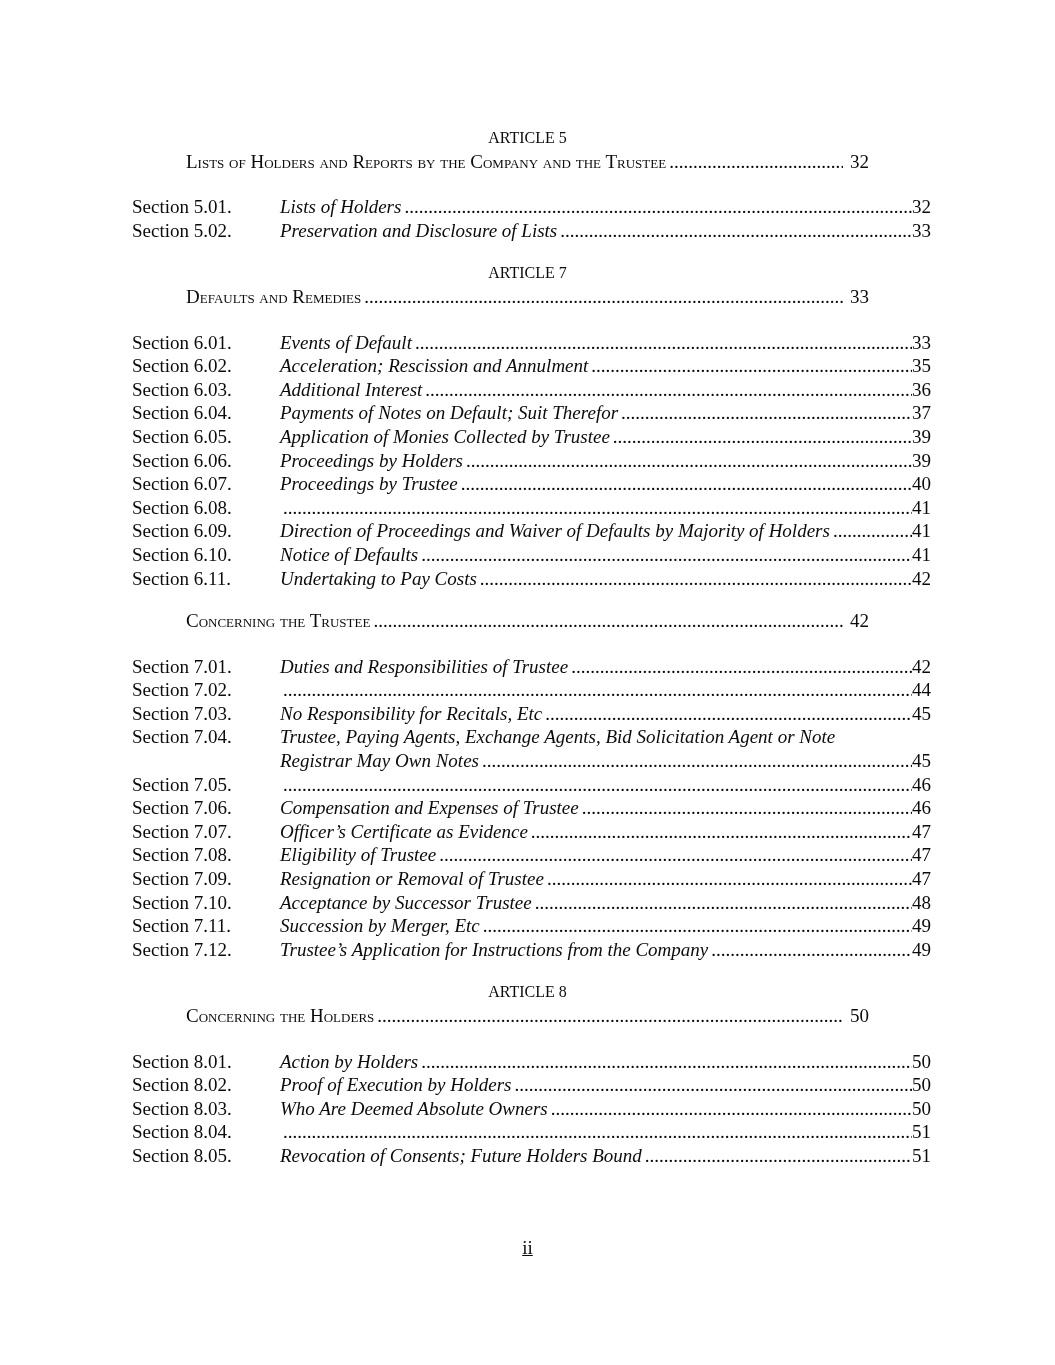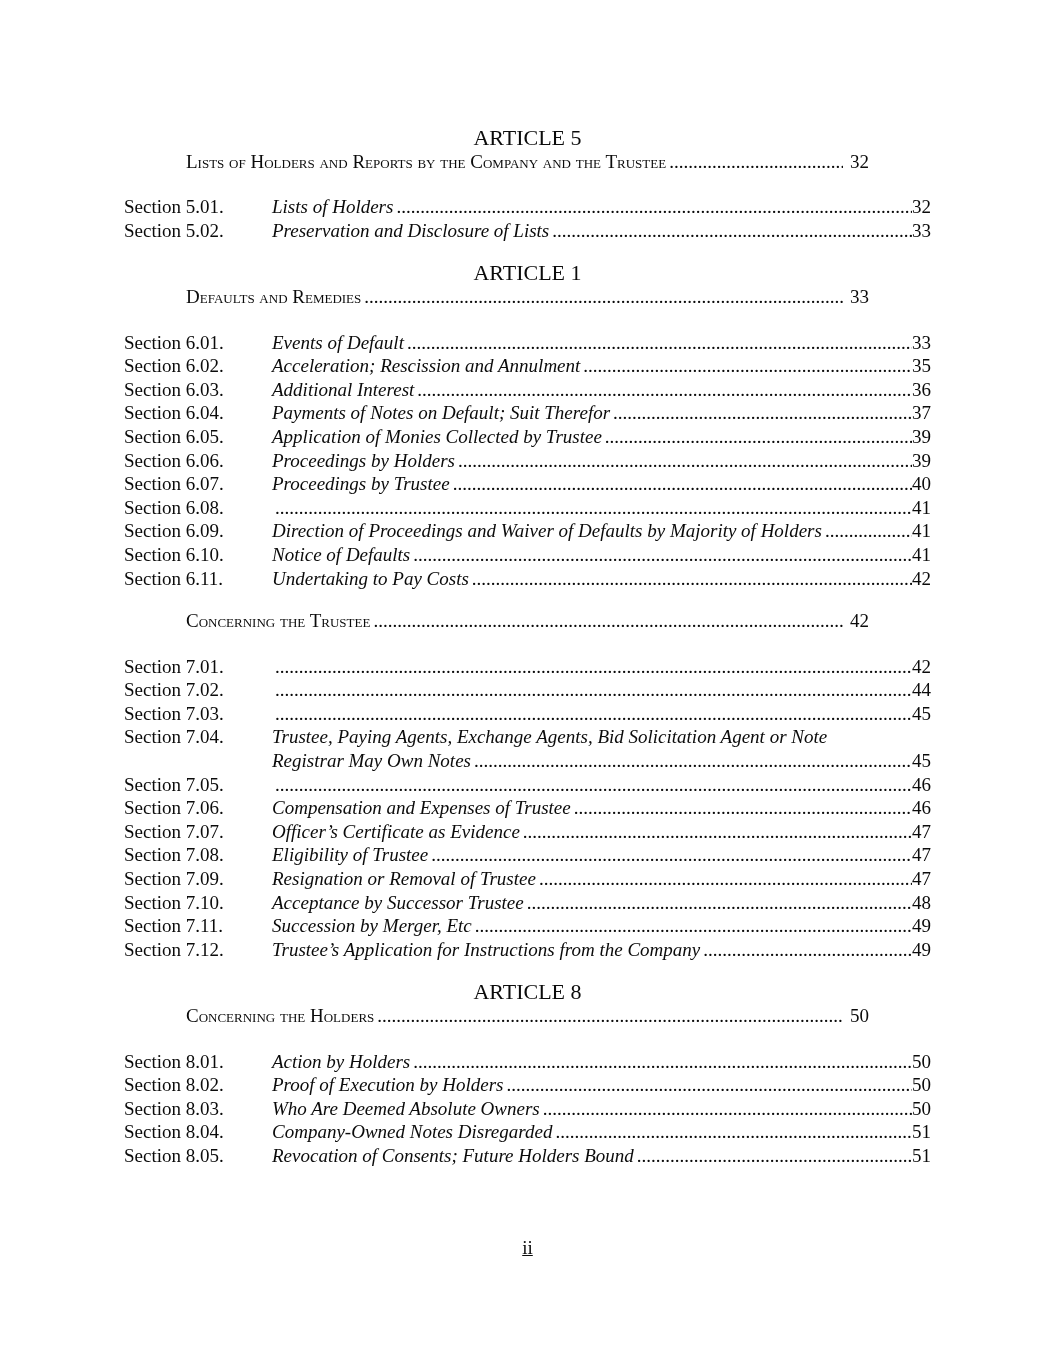--- a/index.html
+++ b/index.html
@@ -21,35 +21,35 @@
   .content {
     position: absolute;
     top: 126px;
     left: 124px;
     width: 807px;
   }
   .article { margin-top: 19px; }
   .article:first-child { margin-top: 0; }
   .article-heading {
     margin: 0;
-    font-size: 22px;
+    font-size: 16px;
     font-weight: normal;
     text-align: center;
     line-height: 23.6px;
   }
   .article-subtitle-row {
     display: flex;
     align-items: flex-start;
     margin: 0 62px;
   }
   .subtitle-text {
     font-variant: small-caps;
     white-space: nowrap;
   }
-  .sections { margin-top: 22px; }
+  .sections { margin-top: 22px; margin-left: 8px; }
   .toc-row {
     display: flex;
     align-items: baseline;
   }
   .toc-label {
     width: 148px;
     flex: none;
   }
   .toc-title {
     font-style: italic;
@@ -101,21 +101,21 @@
   <div class="toc-row">
     <span class="toc-label">Section 5.02.</span>
     <span class="toc-title">Preservation and Disclosure of Lists</span>
     <span class="leader"></span>
     <span class="toc-page">33</span>
   </div>
 </div>
   </section>
 
   <section class="article">
-    <h2 class="article-heading">ARTICLE 1</h2>
+    <h2 class="article-heading">ARTICLE 7</h2>
     <div class="article-subtitle-row">
       <span class="subtitle-text">Defaults and Remedies</span>
       <span class="leader"></span>
       <span class="subtitle-page">33</span>
     </div>
     <div class="sections">
   <div class="toc-row">
     <span class="toc-label">Section 6.01.</span>
     <span class="toc-title">Events of Default</span>
     <span class="leader"></span>
@@ -195,32 +195,34 @@
 
   <section class="article">
     <div class="article-subtitle-row">
       <span class="subtitle-text">Concerning the Trustee</span>
       <span class="leader"></span>
       <span class="subtitle-page">42</span>
     </div>
     <div class="sections">
   <div class="toc-row">
     <span class="toc-label">Section 7.01.</span>
+    <span class="toc-title">Duties and Responsibilities of Trustee</span>
     <span class="leader"></span>
     <span class="toc-page">42</span>
   </div>
 
   <div class="toc-row">
     <span class="toc-label">Section 7.02.</span>
     <span class="leader"></span>
     <span class="toc-page">44</span>
   </div>
 
   <div class="toc-row">
     <span class="toc-label">Section 7.03.</span>
+    <span class="toc-title">No Responsibility for Recitals, Etc</span>
     <span class="leader"></span>
     <span class="toc-page">45</span>
   </div>
 
   <div class="toc-row">
     <span class="toc-label">Section 7.04.</span>
     <span class="toc-title">Trustee, Paying Agents, Exchange Agents, Bid Solicitation Agent or Note</span>
     <span class="leader hidden"></span>
     <span class="toc-page"></span>
   </div>
@@ -313,21 +315,20 @@
 
   <div class="toc-row">
     <span class="toc-label">Section 8.03.</span>
     <span class="toc-title">Who Are Deemed Absolute Owners</span>
     <span class="leader"></span>
     <span class="toc-page">50</span>
   </div>
 
   <div class="toc-row">
     <span class="toc-label">Section 8.04.</span>
-    <span class="toc-title">Company-Owned Notes Disregarded</span>
     <span class="leader"></span>
     <span class="toc-page">51</span>
   </div>
 
   <div class="toc-row">
     <span class="toc-label">Section 8.05.</span>
     <span class="toc-title">Revocation of Consents; Future Holders Bound</span>
     <span class="leader"></span>
     <span class="toc-page">51</span>
   </div>

